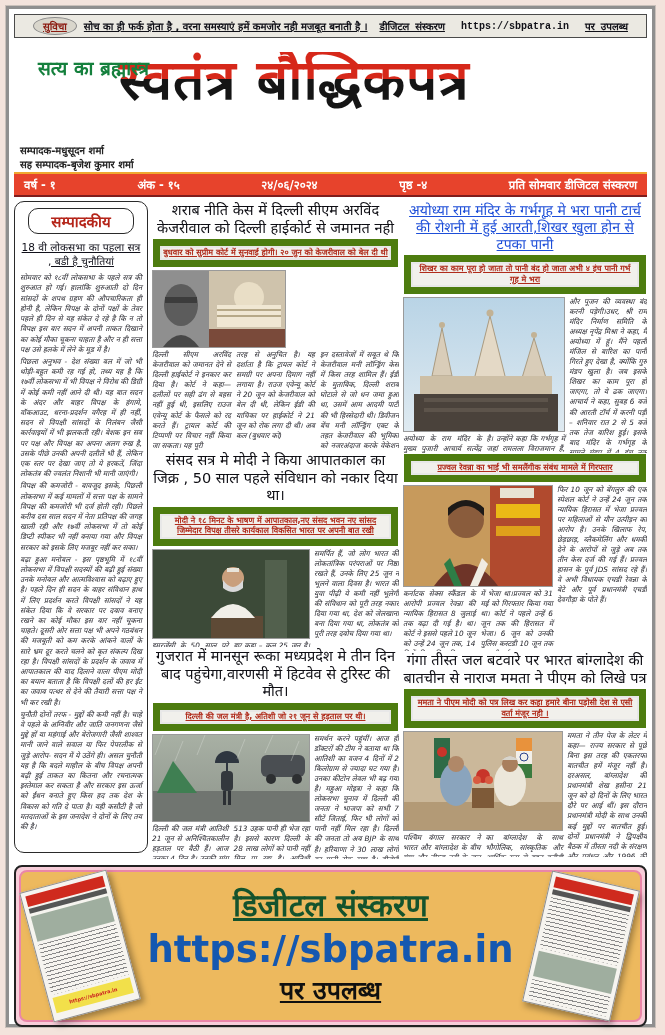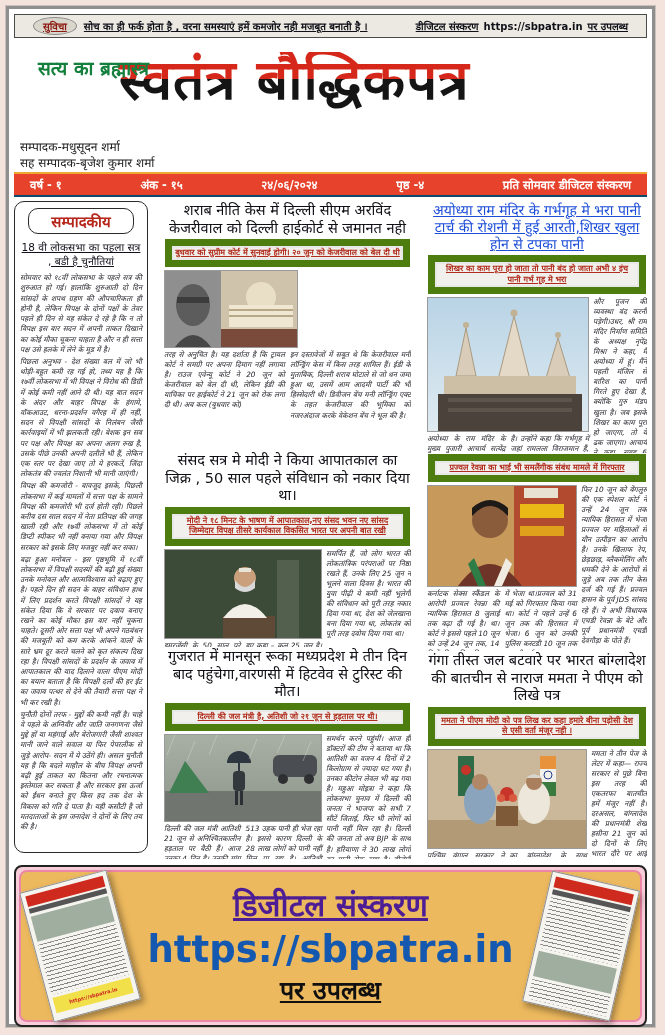--- a/index.html
+++ b/index.html
@@ -16,42 +16,42 @@
   .topbar{
     height:24px;border:1px solid #4a4a4a;background:#ebe9e2;
     display:flex;align-items:center;gap:7px;padding:0 18px;box-sizing:border-box;
     font-size:10px;font-weight:bold;white-space:nowrap;overflow:hidden;
   }
   .badge{
     border:1px solid #8a8a8a;border-radius:50%;background:#d9d6cc;
     padding:1px 9px;color:#8b1a10;text-decoration:underline;flex:none;
   }
   .quote{color:#101018;text-decoration:underline;}
-  .topbar-right{margin-left:auto;display:flex;gap:5px;align-items:center;}
+  .topbar-right{margin-left:auto;display:flex;gap:16px;align-items:center;font-family:Liberation Mono, monospace;}
   .topbar-right .lbl{text-decoration:underline;color:#101018;}
   .topbar-right .url{color:#101018;}
   
   .masthead{position:relative;height:120px;}
   .tagline{position:absolute;left:24px;top:3px;color:#15803d;font-size:19px;font-weight:bold;}
   .np-title{
     text-align:left;padding-left:105px;margin-top:14px;
     font-size:55px;font-weight:bold;line-height:1.05;letter-spacing:1px;
     background:linear-gradient(#d6281a 47%,#151515 47%);
     -webkit-background-clip:text;background-clip:text;
     color:transparent;-webkit-text-fill-color:transparent;
   }
-  .editors{position:absolute;left:6px;bottom:1px;font-size:12px;font-weight:normal;line-height:1.35;color:#222;margin-top:33px;}
+  .editors{position:absolute;left:6px;bottom:1px;font-size:10px;font-weight:bold;line-height:1.35;color:#222;margin-top:33px;}
   
   .infobar{
-    height:21px;background:#e7432c;border-top:2px solid #f0a830;border-bottom:2px solid #0c4a6e;
+    height:21px;background:#e7432c;border-top:2px solid #f0a830;border-bottom:2px solid #7f1d1d;
     color:#fff;font-weight:bold;font-size:11.5px;display:flex;align-items:center;
-    justify-content:space-between;padding:0 16px;box-sizing:content-box;
-  }
-  
-  .cols{display:flex;gap:16px;margin-top:4px;height:660px;}
+    justify-content:space-between;padding:0 10px;box-sizing:content-box;
+  }
+  
+  .cols{display:flex;gap:4px;margin-top:4px;height:660px;}
   .col-left{width:134px;flex:none;}
   .col-center{width:247px;flex:none;}
   .col-right{flex:1;min-width:0;}
   
   .edbox{
     border:1.5px solid #2a2a2a;border-radius:10px;height:652px;box-sizing:border-box;
     padding:5px 5px;overflow:hidden;
   }
   .ed-title{
     border:1.5px solid #2a2a2a;border-radius:10px;width:86%;margin:1px auto 7px;
@@ -93,21 +93,21 @@
     box-shadow:3px 4px 6px rgba(0,0,0,.35);position:relative;flex:none;overflow:hidden;
   }
   .thumb.left{transform:rotate(-15deg);}
   .thumb.right{transform:rotate(13deg);}
   .thumb .mast{height:11px;background:#cf2a1e;margin:4px 4px 2px;}
   .thumb .bar{height:5px;background:#555;margin:0 4px 3px;}
   .thumb .pic{height:26px;background:#9fae9f;margin:0 4px 3px;}
   .thumb .lines{height:52px;margin:0 4px 3px;background:repeating-linear-gradient(#8a8a8a 0 1px,transparent 1px 4px);}
   .thumb .promo{height:16px;background:#f2e04a;margin:0 4px;text-align:center;font-size:5px;color:#c22;font-weight:bold;line-height:16px;}
   .banner-text{text-align:center;line-height:1.25;}
-  .bt1{font-size:31px;font-weight:bold;text-decoration:underline;color:#4c1d95;}
+  .bt1{font-size:31px;font-weight:bold;text-decoration:underline;color:#14532d;}
   .bt2{font-size:37px;font-weight:bold;color:#1558b0;margin:2px 0;}
   .bt3{font-size:25px;font-weight:bold;text-decoration:underline;color:#101010;}
 </style>
 </head>
 <body>
 
 <div class="page">
 
   <div class="topbar">
     <span class="badge">सुविचा</span>
@@ -166,20 +166,21 @@
             <path d="M10 76 Q28 52 46 76 Z" fill="#474747"></path>
             <rect x="56" y="0" width="76" height="76" fill="#cfc3ac"></rect>
             <circle cx="96" cy="26" r="15" fill="#e9dec6"></circle>
             <rect x="64" y="34" width="64" height="22" fill="#f0e7d3"></rect>
             <rect x="64" y="38" width="64" height="2" fill="#b7a988"></rect>
             <rect x="64" y="44" width="64" height="2" fill="#b7a988"></rect>
             <rect x="56" y="58" width="76" height="18" fill="#7a4a3a"></rect>
           </svg>
         </div>
         <div class="caps">
+          <div class="cap">दिल्ली सीएम अरविंद केजरीवाल को जमानत देने से दिल्ली हाईकोर्ट ने इनकार कर दिया है। कोर्ट ने कहा— दलीलों पर सही ढंग से बहस नहीं हुई थी, इसलिए राउज एवेन्यू कोर्ट के फैसले को रद करते हैं। ट्रायल कोर्ट की टिप्पणी पर विचार नहीं किया जा सकता। यह पूरी</div>
           <div class="cap">तरह से अनुचित है। यह दर्शाता है कि ट्रायल कोर्ट ने समग्री पर अपना दिमाग नहीं लगाया है। राउज एवेन्यू कोर्ट ने 20 जून को केजरीवाल को बेल दी थी, लेकिन ईडी की याचिका पर हाईकोर्ट ने 21 जून को रोक लगा दी थी। अब कल (बुधवार को)</div>
           <div class="cap">इन दस्तावेजों में सबूत थे कि केजरीवाल मनी लॉन्ड्रिंग केस में किस तरह शामिल हैं। ईडी के मुताबिक, दिल्ली शराब घोटाले से जो धन जमा हुआ था, उसमें आम आदमी पार्टी की भी हिस्सेदारी थी। डिवीजन बेंच मनी लॉन्ड्रिंग एक्ट के तहत केजरीवाल की भूमिका को नजरअंदाज करके वेकेशन बेंच ने भूल की है।</div>
         </div>
       </div>
 
       <div class="article" style="height:196px;">
         <div class="headline">संसद सत्र मे मोदी ने किया आपातकाल का जिक्र , 50  साल पहले संविधान को नकार दिया था।</div>
         <div class="subhead">मोदी ने १८ मिनट के भाषण में आपातकाल,नए संसद भवन नए सांसद जिम्मेदार विपक्ष तीसरे कार्यकाल विकसित भारत पर अपनी बात रखी</div>
         <div class="row">
           <div class="stack" style="width:158px;">

